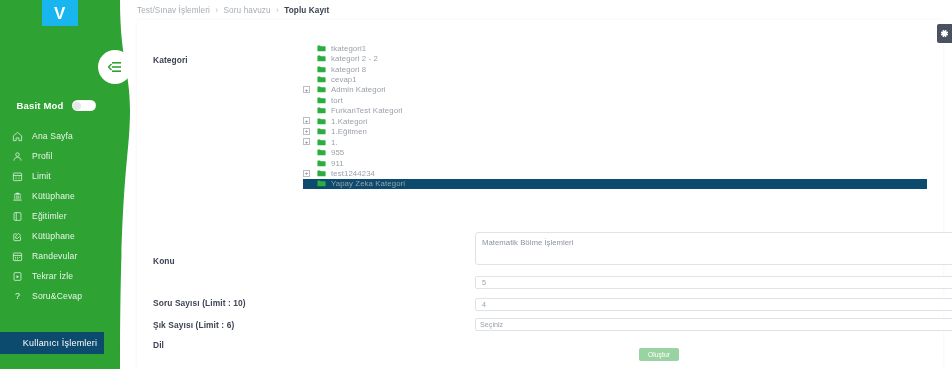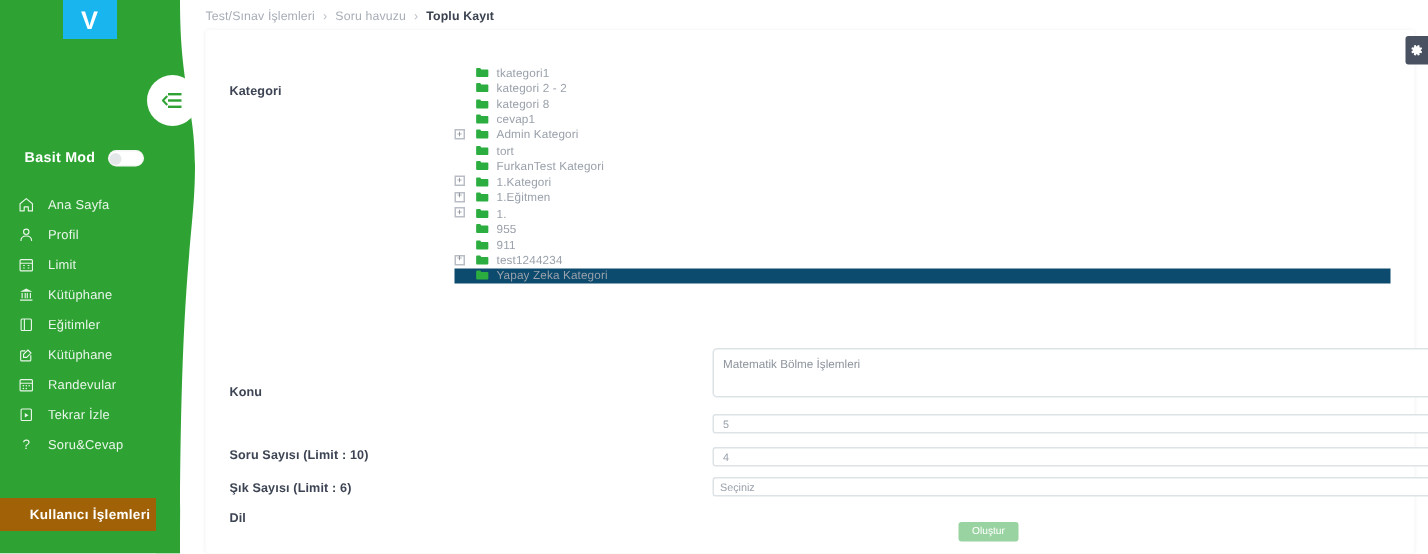--- a/index.html
+++ b/index.html
@@ -69,23 +69,23 @@
     height: 20px; padding-left: 12px; gap: 9px;
     color: #e9f5ea; font-size: 8.6px; letter-spacing: .15px;
     cursor: pointer; text-decoration: none;
   }
   .nav-item .ico { width: 11px; height: 11px; display:flex; align-items:center; justify-content:center; flex: 0 0 11px; }
   .nav-item .ico svg { display:block; }
   .nav-item .qm { font-size: 9px; color:#e9f5ea; line-height: 1; }
 
   .user-ops {
     position: absolute; left: 0; top: 332px; width: 120px; height: 22px;
-    background: #a16207;
-    display: flex; align-items: center; justify-content: center;
-    color: #ffffff; font-size: 9px; font-weight: bold; letter-spacing: .2px;
+    background: #0c4a6e;
+    display: flex; align-items: center; justify-content: center;
+    color: #ffffff; font-size: 9px; font-weight: normal; letter-spacing: .2px;
     cursor: pointer;
   }
 
   
   .main {
     position: absolute; left: 120px; top: 0;
     width: 832px; height: 369px;
     background: #ffffff;
   }
   .breadcrumb {

